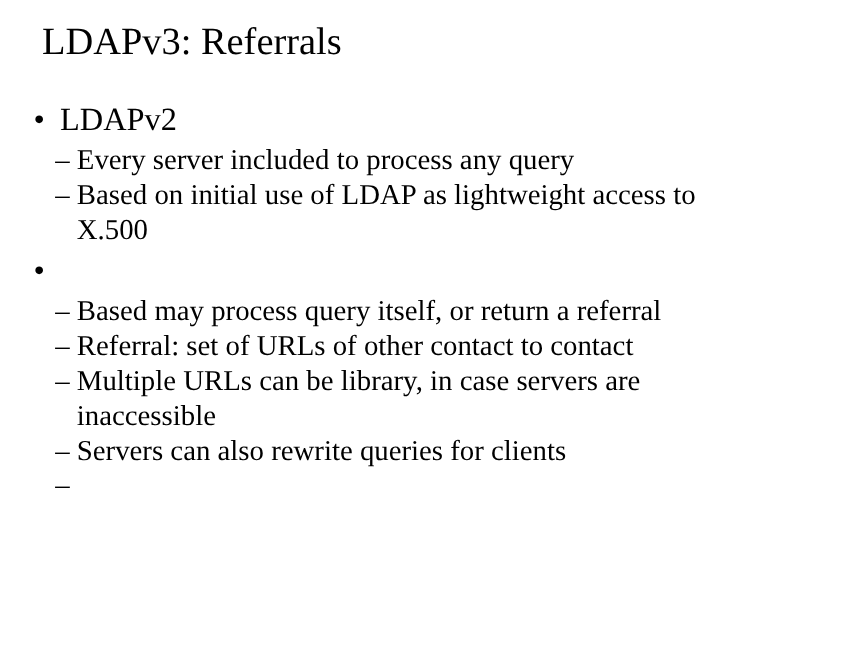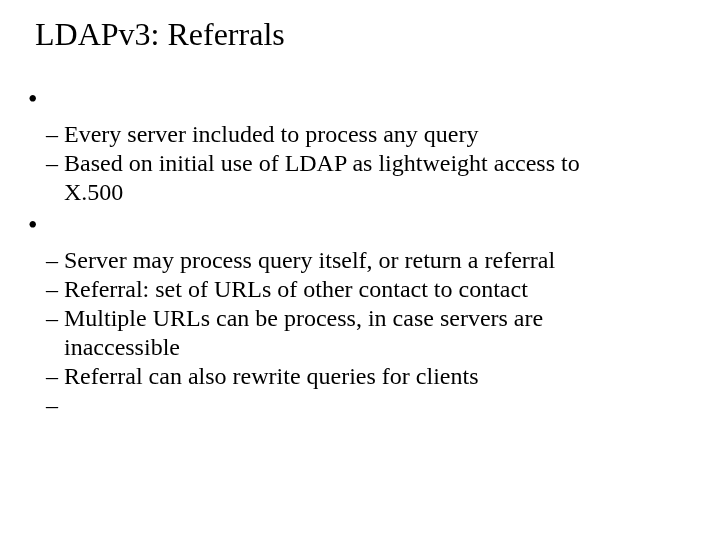--- a/index.html
+++ b/index.html
@@ -55,52 +55,53 @@
 </style>
 </head>
 <body>
 
 <div class="slide" id="slide" style="background: rgb(255, 255, 255); color: rgb(0, 0, 0);">
 
   <div class="title">LDAPv3: Referrals</div>
 
   <div class="l1" style="top:83px">
     <span class="marker">•</span>
+    <span class="l1-text">LDAPv2</span>
   </div>
 
   <div class="l2-group" style="top:120px">
     <p class="l2">
       <span class="dash">–</span>
       <span>Every server included to process any query</span>
     </p>
     <p class="l2">
       <span class="dash">–</span>
       <span>Based on initial use of LDAP as lightweight access to X.500</span>
     </p>
   </div>
 
   <div class="l1" style="top:209px">
     <span class="marker">•</span>
   </div>
 
   <div class="l2-group" style="top:246px">
     <p class="l2">
       <span class="dash">–</span>
-      <span>Server may process query itself, or return a referral</span>
+      <span>Based may process query itself, or return a referral</span>
     </p>
     <p class="l2">
       <span class="dash">–</span>
       <span>Referral: set of URLs of other contact to contact</span>
     </p>
     <p class="l2">
       <span class="dash">–</span>
-      <span>Multiple URLs can be process, in case servers are inaccessible</span>
+      <span>Multiple URLs can be library, in case servers are inaccessible</span>
     </p>
     <p class="l2">
       <span class="dash">–</span>
-      <span>Referral can also rewrite queries for clients</span>
+      <span>Servers can also rewrite queries for clients</span>
     </p>
     <p class="l2">
       <span class="dash">–</span>
     </p>
   </div>
 
 </div>
 
 </body></html>

